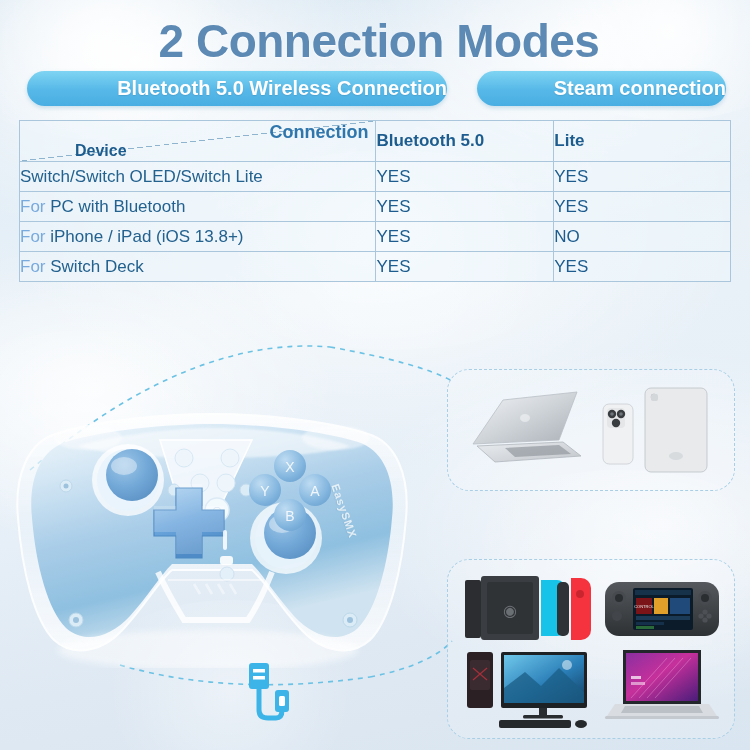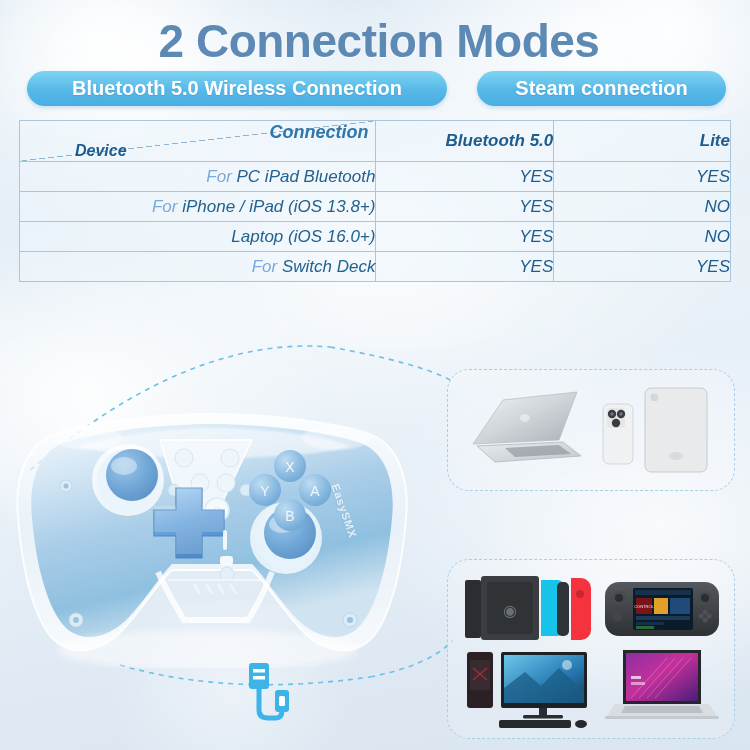--- a/index.html
+++ b/index.html
@@ -50,44 +50,43 @@
 
   .pill {
     position: absolute;
     height: 35px;
     border-radius: 18px;
     color: #ffffff;
     font-size: 20px;
     font-weight: 600;
     display: flex;
     align-items: center;
-    justify-content: center;
+    justify-content: flex-end;
     background: linear-gradient(180deg, #7fd4f2 0%, #56b8e8 55%, #49aee2 100%);
     box-shadow: 0 2px 4px rgba(80,150,190,0.28);
     text-shadow: 0 1px 1px rgba(60,130,170,0.35);
   }
   .pill-bt   { top: 71px; left: 27px;  width: 420px; }
   .pill-wire { top: 71px; left: 477px; width: 249px; }
 
   
   .tbl {
     position: absolute;
     top: 120px;
     left: 19px;
     width: 712px;
     border-collapse: collapse;
     background: rgba(236,245,251,0.55);
   }
   .tbl td, .tbl th {
     border: 1px solid #a9c6dd;
-    text-align: right;
+    text-align: left;
     color: #1d5c8e;
     font-size: 17px;
     padding: 0;
-    font-style: italic;
   }
   .tbl .r { height: 30px; }
 
   .hdr-diag {
     position: relative;
     height: 41px;
     width: 357px;
     overflow: hidden;
   }
   .hdr-diag .slash {
@@ -177,44 +176,44 @@
         <tr>
       <th class="hdr-diag">
         <div class="slash"></div>
         <span class="conn">Connection</span>
         <span class="dev">Device</span>
       </th>
       <th class="colhead col-bt">Bluetooth 5.0</th>
       <th class="colhead col-wire">Lite</th>
     </tr>
 
-
     <tr class="r">
       <td>
-        <span class="for">For</span> <span class="devname">PC iPad Bluetooth</span>
+        <span class="for"></span><span class="devname">Switch/Switch OLED/Switch Lite</span>
+      </td>
+      <td class="cellval">YES</td>
+      <td class="cellval">YES</td>
+    </tr>
+
+    <tr class="r">
+      <td>
+        <span class="for">For</span> <span class="devname">PC with Bluetooth</span>
       </td>
       <td class="cellval">YES</td>
       <td class="cellval">YES</td>
     </tr>
 
     <tr class="r">
       <td>
         <span class="for">For</span> <span class="devname">iPhone / iPad (iOS 13.8+)</span>
       </td>
       <td class="cellval">YES</td>
       <td class="cellval">NO</td>
     </tr>
 
-    <tr class="r">
-      <td>
-        <span class="for"></span><span class="devname">Laptop (iOS 16.0+)</span>
-      </td>
-      <td class="cellval">YES</td>
-      <td class="cellval">NO</td>
-    </tr>
 
     <tr class="r">
       <td>
         <span class="for">For</span> <span class="devname">Switch Deck</span>
       </td>
       <td class="cellval">YES</td>
       <td class="cellval">YES</td>
     </tr>
   </tbody>
     </table>

